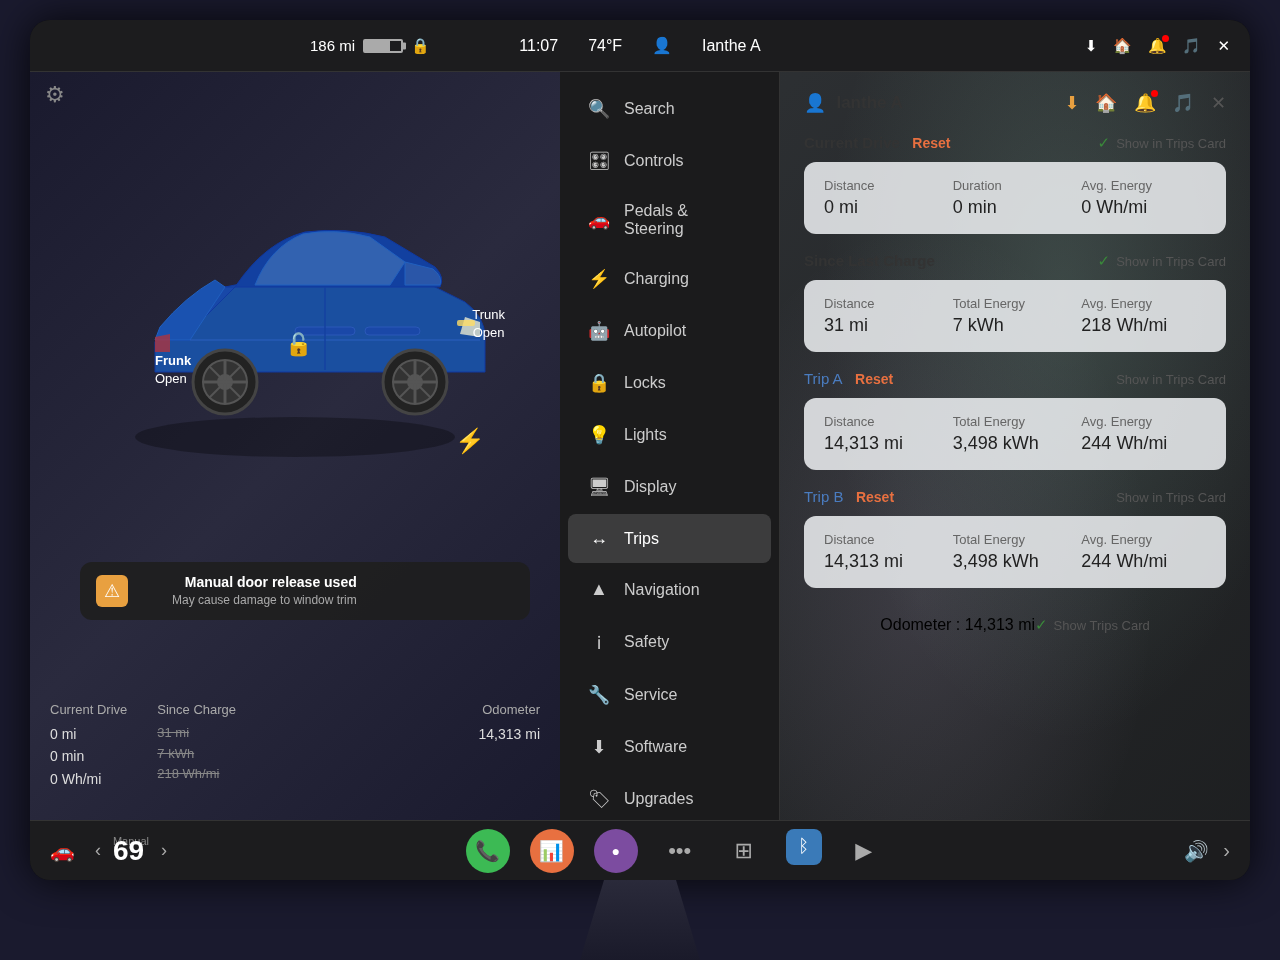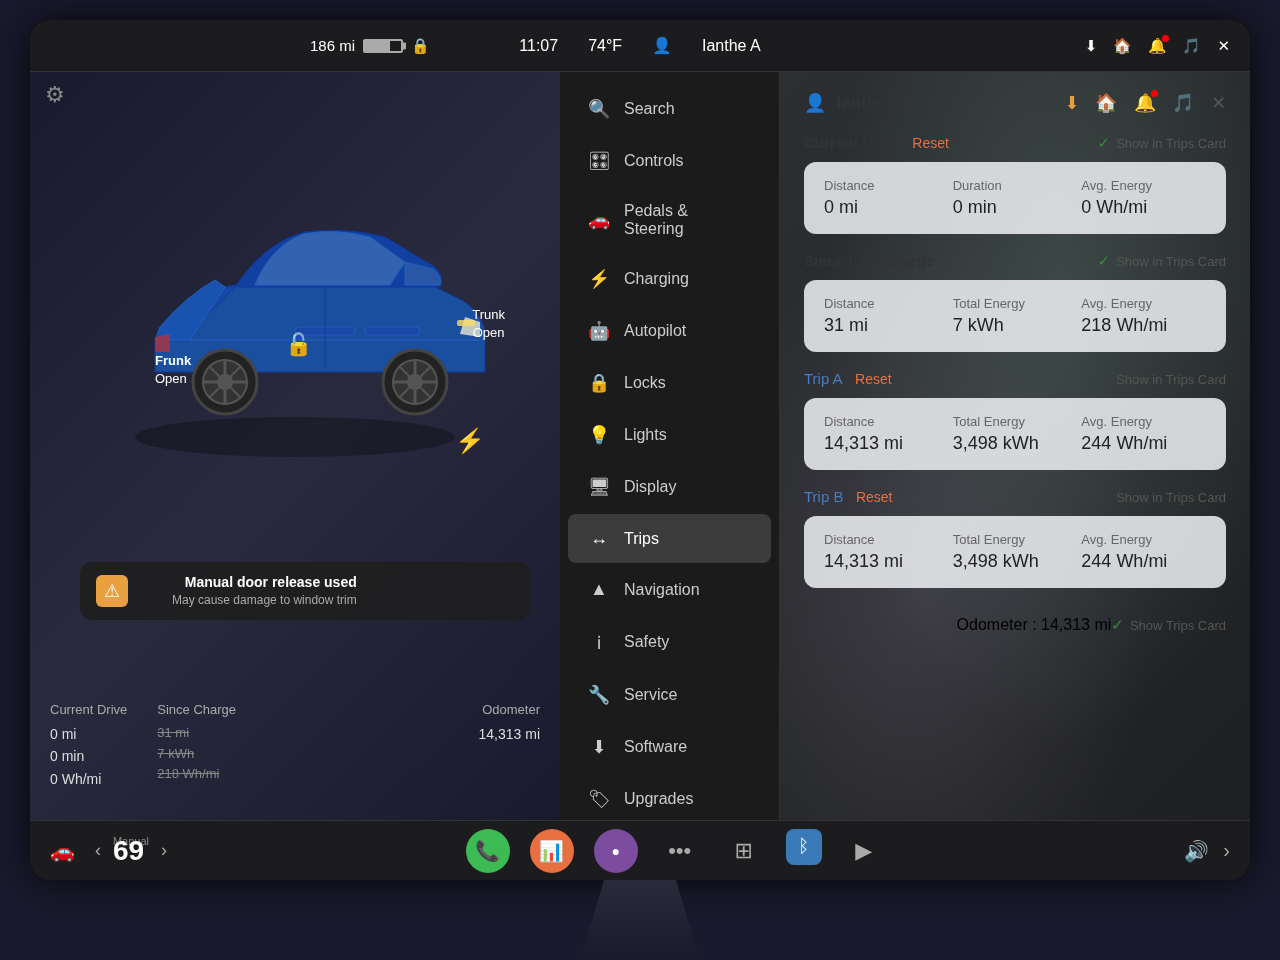--- a/index.html
+++ b/index.html
@@ -389,20 +389,21 @@
       font-size: 15px;
       font-weight: 600;
       color: #333;
     }
 
     .trip-reset-btn {
       font-size: 14px;
       color: #e87040;
       cursor: pointer;
       margin-left: 8px;
+      font-weight: bold;
     }
 
     .show-trips-label {
       display: flex;
       align-items: center;
       gap: 6px;
       font-size: 13px;
       color: #555;
       cursor: pointer;
     }
@@ -439,21 +440,21 @@
     
     .trip-ab-title {
       color: #4a7cc0;
       font-weight: 400;
     }
 
     
     .odometer-footer {
       display: flex;
       align-items: center;
-      justify-content: flex-end;
+      justify-content: center;
       margin-top: 28px;
       position: relative;
       z-index: 2;
     }
 
     
     .taskbar {
       position: absolute;
       bottom: 0;
       left: 0;

